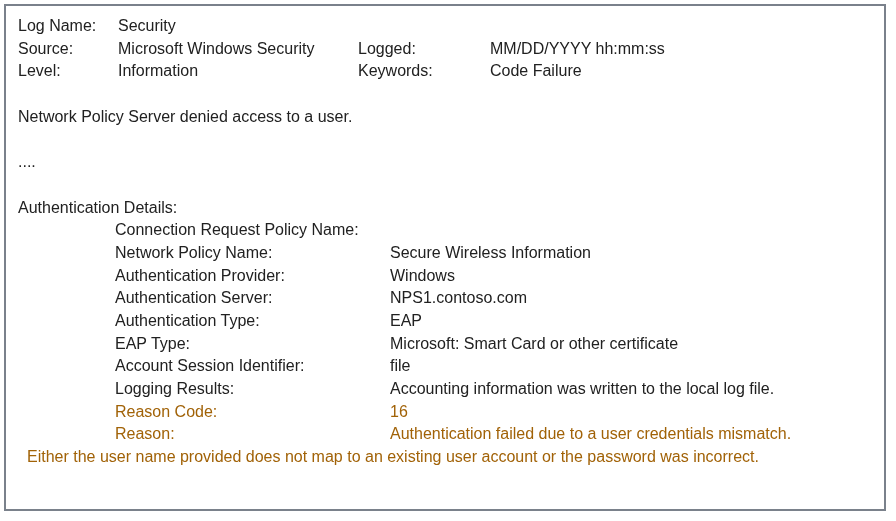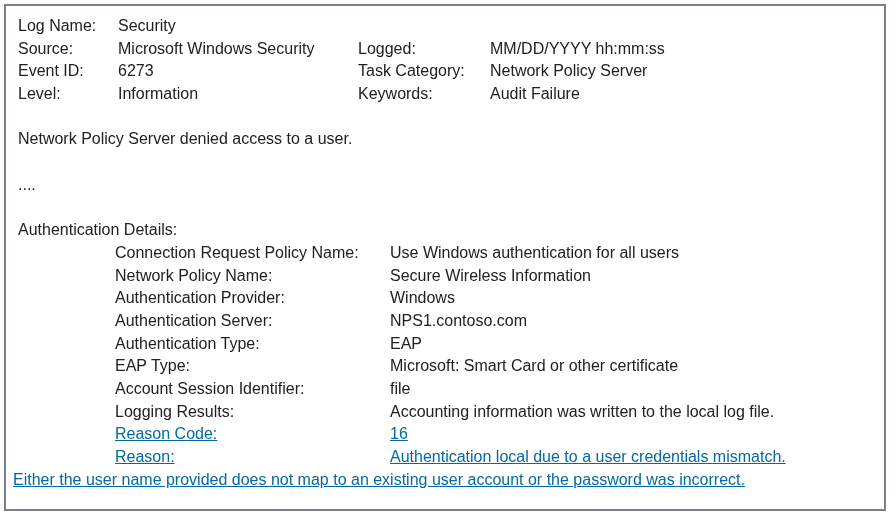--- a/index.html
+++ b/index.html
@@ -40,50 +40,44 @@
   .h-label  { left: 12px;  }
   .h-value  { left: 112px; }
   .h-label2 { left: 352px; }
   .h-value2 { left: 484px; }
   
   .b-text   { left: 12px;  }
   
   .d-label  { left: 109px; }
   .d-value  { left: 384px; }
   
-  .red, .red span { color: #0369a1; text-decoration: underline; }
-  .footer-note { left: 7px; }
+  .red, .red span { color: #a16207; }
+  .footer-note { left: 21px; }
 </style>
 </head>
 <body>
 
 <div class="frame">
   <div class="content">
 
     <div class="line">
       <span class="h-label">Log Name:</span>
       <span class="h-value">Security</span>
     </div>
     <div class="line">
       <span class="h-label">Source:</span>
       <span class="h-value">Microsoft Windows Security</span>
       <span class="h-label2">Logged:</span>
       <span class="h-value2">MM/DD/YYYY hh:mm:ss</span>
     </div>
     <div class="line">
-      <span class="h-label">Event ID:</span>
-      <span class="h-value">6273</span>
-      <span class="h-label2">Task Category:</span>
-      <span class="h-value2">Network Policy Server</span>
-    </div>
-    <div class="line">
       <span class="h-label">Level:</span>
       <span class="h-value">Information</span>
       <span class="h-label2">Keywords:</span>
-      <span class="h-value2">Audit Failure</span>
+      <span class="h-value2">Code Failure</span>
     </div>
 
     <div class="line blank"></div>
 
     <div class="line">
       <span class="b-text">Network Policy Server denied access to a user.</span>
     </div>
 
     <div class="line blank"></div>
 
@@ -92,21 +86,20 @@
     </div>
 
     <div class="line blank"></div>
 
     <div class="line">
       <span class="b-text">Authentication Details:</span>
     </div>
 
     <div class="line">
       <span class="d-label">Connection Request Policy Name:</span>
-      <span class="d-value">Use Windows authentication for all users</span>
     </div>
     <div class="line">
       <span class="d-label">Network Policy Name:</span>
       <span class="d-value">Secure Wireless Information</span>
     </div>
     <div class="line">
       <span class="d-label">Authentication Provider:</span>
       <span class="d-value">Windows</span>
     </div>
     <div class="line">
@@ -128,21 +121,21 @@
     <div class="line">
       <span class="d-label">Logging Results:</span>
       <span class="d-value">Accounting information was written to the local log file.</span>
     </div>
     <div class="line red">
       <span class="d-label">Reason Code:</span>
       <span class="d-value">16</span>
     </div>
     <div class="line red">
       <span class="d-label">Reason:</span>
-      <span class="d-value">Authentication local due to a user credentials mismatch.</span>
+      <span class="d-value">Authentication failed due to a user credentials mismatch.</span>
     </div>
 
     <div class="line red">
       <span class="footer-note">Either the user name provided does not map to an existing user account or the password was incorrect.</span>
     </div>
 
   </div>
 </div>
 
 </body></html>

